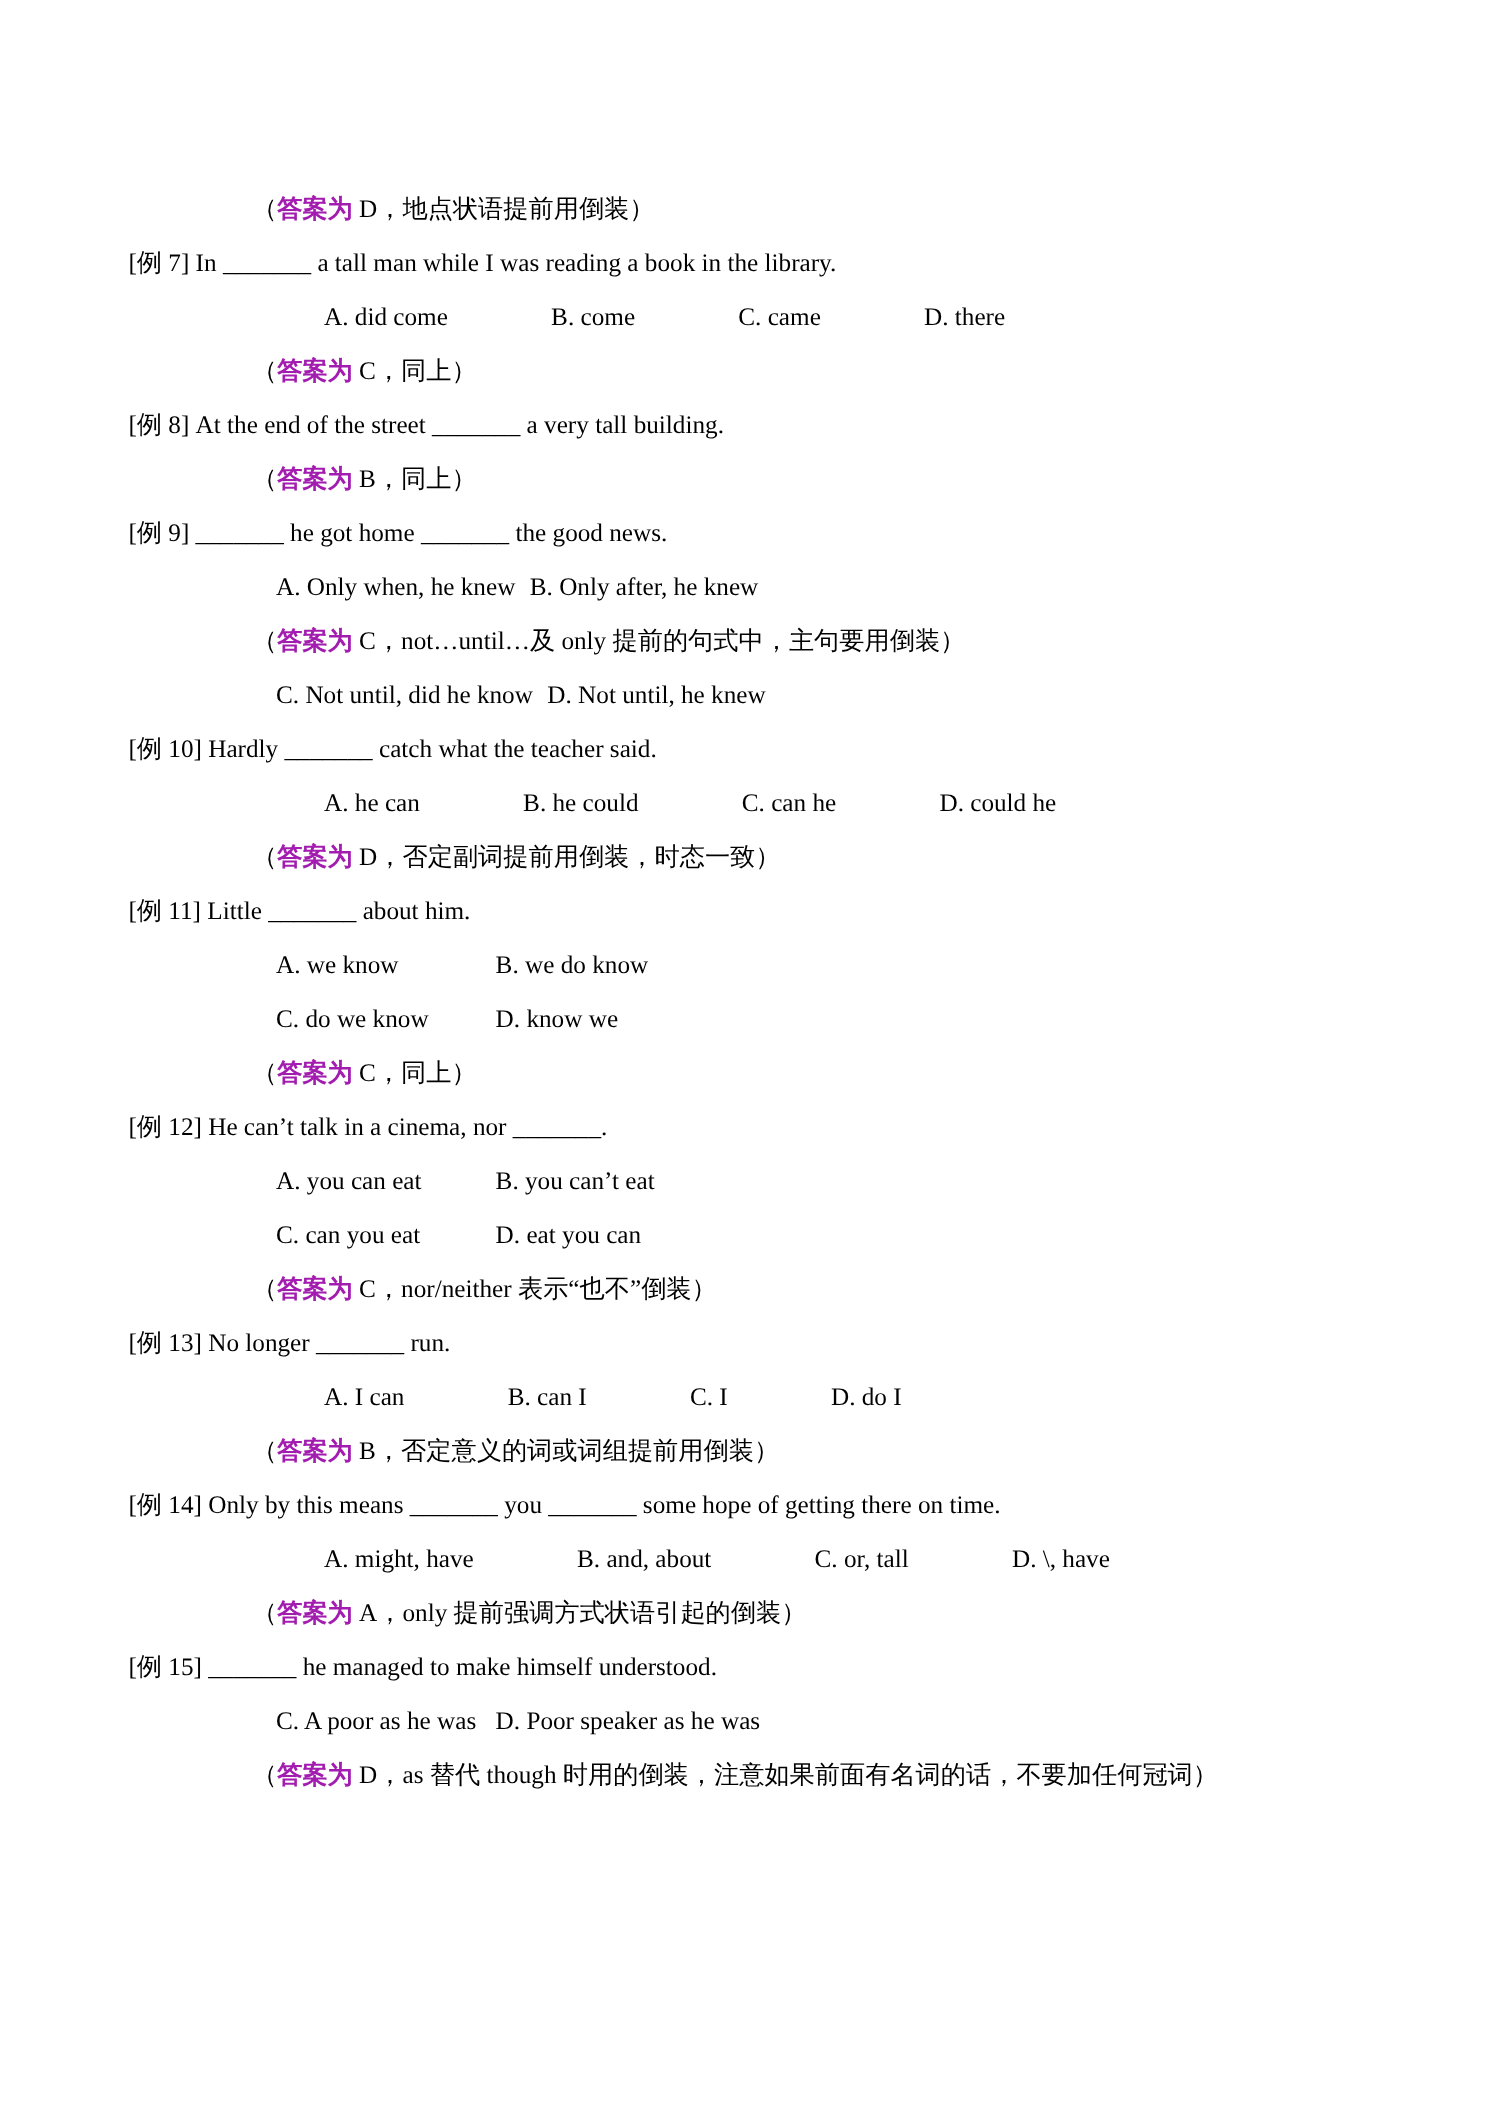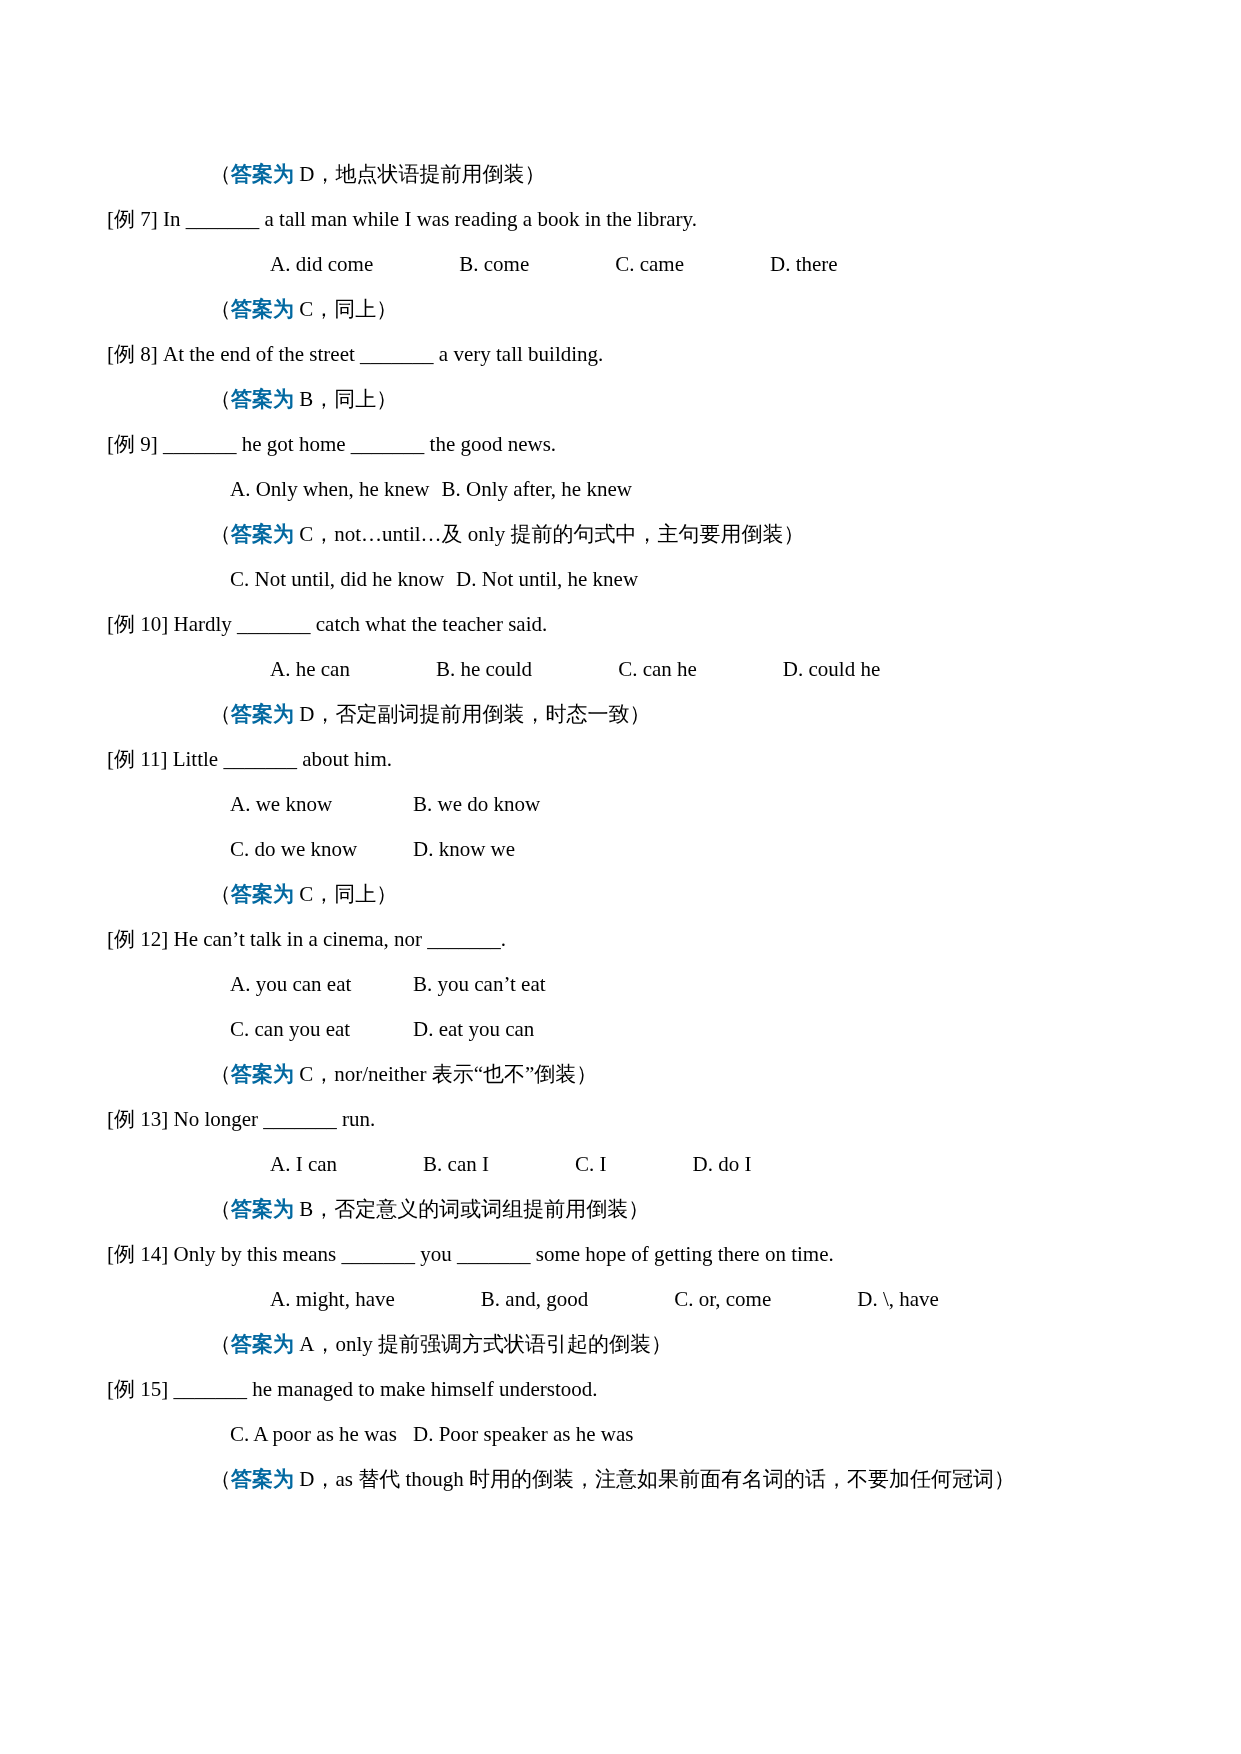--- a/index.html
+++ b/index.html
@@ -9,21 +9,21 @@
     font-size:21px;overflow:hidden;
   }
   .page{padding-top:152px;}
   .line{margin:0;height:45px;line-height:45px;white-space:nowrap;}
   .q{padding-left:107px;}
   .ans{padding-left:210px;}
   .opts{padding-left:230px;}
   .opt{display:inline-block;}
   .four .opt{margin-right:46px;margin-left:40px;}
   .two .opt:first-child{min-width:171px;margin-right:12px;}
-  .red{color:#0369a1;font-weight:bold;}
+  .red{color:#a21caf;font-weight:bold;}
 </style>
 </head>
 <body>
 
 <div class="page">
 
   <p class="line ans"><span>（</span><span class="red">答案为</span><span> D，地点状语提前用倒装）</span></p>
 
   <p class="line q">[例 7] In _______ a tall man while I was reading a book in the library.</p>
 
@@ -67,21 +67,21 @@
   <p class="line ans"><span>（</span><span class="red">答案为</span><span> C，nor/neither 表示“也不”倒装）</span></p>
 
   <p class="line q">[例 13] No longer _______ run.</p>
 
   <p class="line opts four"><span class="opt">A. I can</span><span class="opt">B. can I</span><span class="opt">C. I</span><span class="opt">D. do I</span></p>
 
   <p class="line ans"><span>（</span><span class="red">答案为</span><span> B，否定意义的词或词组提前用倒装）</span></p>
 
   <p class="line q">[例 14] Only by this means _______ you _______ some hope of getting there on time.</p>
 
-  <p class="line opts four"><span class="opt">A. might, have</span><span class="opt">B. and, good</span><span class="opt">C. or, come</span><span class="opt">D. \, have</span></p>
+  <p class="line opts four"><span class="opt">A. might, have</span><span class="opt">B. and, about</span><span class="opt">C. or, tall</span><span class="opt">D. \, have</span></p>
 
   <p class="line ans"><span>（</span><span class="red">答案为</span><span> A，only 提前强调方式状语引起的倒装）</span></p>
 
   <p class="line q">[例 15] _______ he managed to make himself understood.</p>
 
 
   <p class="line opts two"><span class="opt">C. A poor as he was</span><span class="opt">D. Poor speaker as he was</span></p>
 
   <p class="line ans"><span>（</span><span class="red">答案为</span><span> D，as 替代 though 时用的倒装，注意如果前面有名词的话，不要加任何冠词）</span></p>
 

